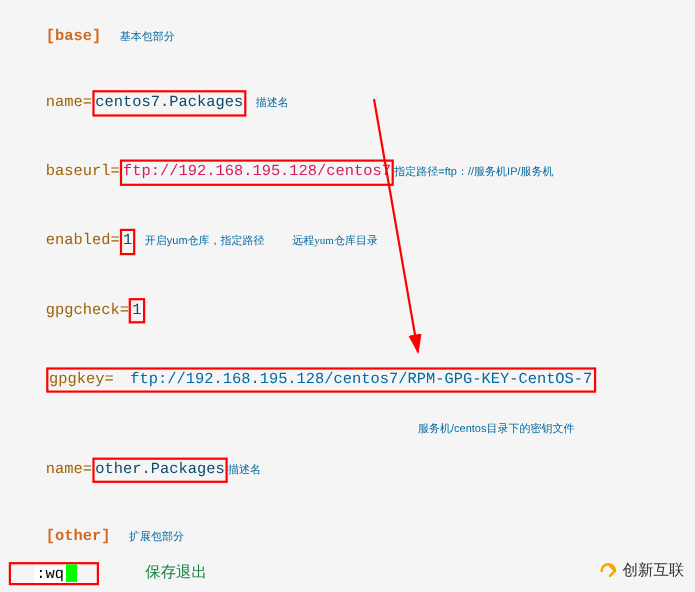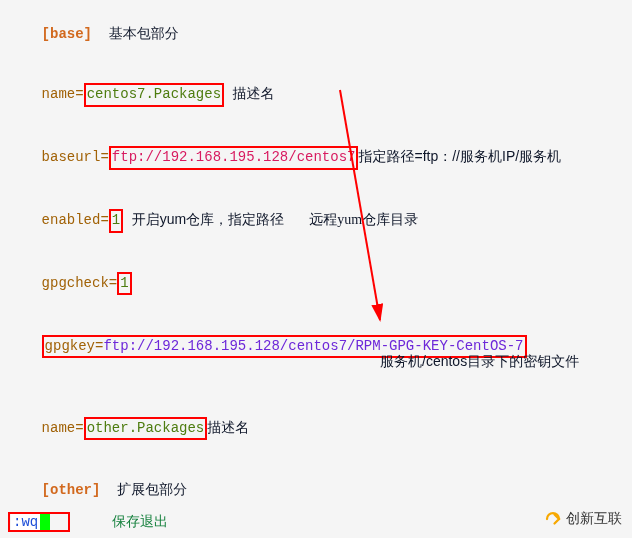--- a/index.html
+++ b/index.html
@@ -13,28 +13,28 @@
       overflow: hidden;
     }
     .editor {
       padding: 4px 8px;
       line-height: 1.4;
       position: relative;
     }
     .line { white-space: pre; position: relative; }
     .kw-orange { color: #d2691e; font-weight: bold; }
     .kw-blue { color: #a16207; }
-    .kw-black { color: #4d7c0f; }
-    .kw-pink { color: #6d28d9; }
+    .kw-black { color: #0c4a6e; }
+    .kw-pink { color: #0369a1; margin-left: 15px; }
     .kw-fuchsia { color: #d81b60; }
     .red-box { border: 2px solid #ff0000; display: inline-block; padding: 0 1px; }
     .red-text { color: #15803d; font-family: "Microsoft YaHei","SimSun",sans-serif; font-size: 14px; }
-    .anno { position: absolute; color: #0f172a; font-family: "Microsoft YaHei","SimSun",sans-serif; font-size: 14px; pointer-events: none; }
+    .anno { position: absolute; color: #0369a1; font-family: "Microsoft YaHei","SimSun",sans-serif; font-size: 10px; pointer-events: none; margin-top: 32px; }
     .status-bar { position: absolute; bottom: 6px; left: 8px; }
-    .status-text { background: #fff; color: #1d4ed8; padding: 0 2px; }
+    .status-text { background: #fff; color: #000000; padding: 0 2px; margin-left: 20px; }
     .cursor-block { background: #00ff00; display: inline-block; width: 10px; height: 16px; vertical-align: middle; }
     .arrow-svg { position: absolute; top: 0; left: 0; width: 632px; height: 538px; pointer-events: none; }
     .logo { position: absolute; bottom: 10px; right: 10px; display: flex; align-items: flex-start; font-family: "Microsoft YaHei",sans-serif; font-size: 14px; color: #333; }
     .logo-icon { width: 18px; height: 18px; margin-right: 4px; }
   </style>
 </head>
 <body>
 
 <div class="editor">
 

